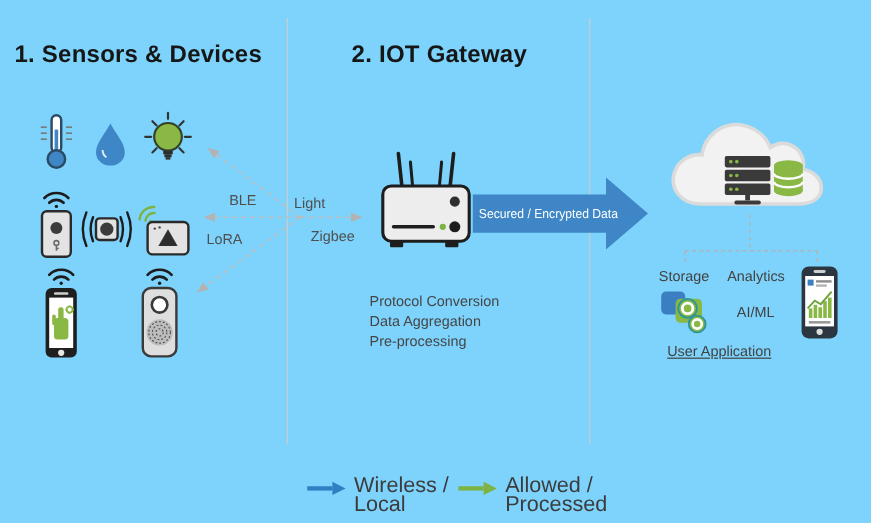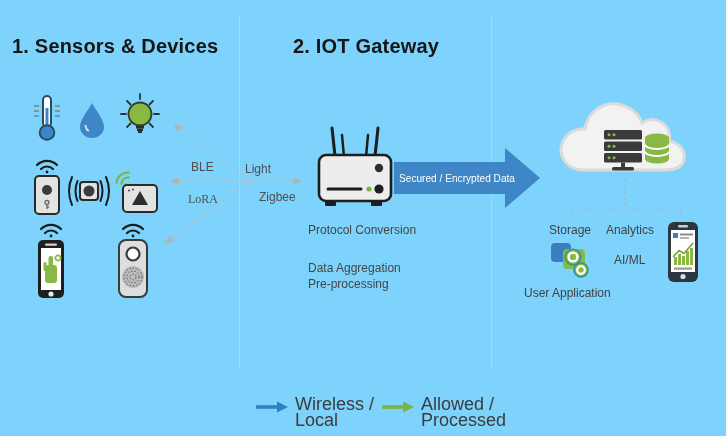--- a/index.html
+++ b/index.html
@@ -53,21 +53,21 @@
     </g>
     <g stroke="#b3b3b3" stroke-width="1.2" stroke-dasharray="3 3" fill="none">
       <path d="M625 179 L625 209"></path>
       <path d="M571 209 L681 209"></path>
       <path d="M571 209 L571 218"></path>
       <path d="M681 209 L681 218"></path>
     </g>
   </svg>
 
   <div class="proto-label" style="left:191px;top:160px;">BLE</div>
-  <div class="proto-label" style="left:188px;top:192px;font-family:Liberation Serif, serif;">LoRA</div>
+  <div class="proto-label" style="left:172px;top:192px;">LoRA</div>
   <div class="proto-label" style="left:245px;top:162px;">Light</div>
   <div class="proto-label" style="left:259px;top:190px;">Zigbee</div>
 
   <svg class="abs" style="left:31px;top:93px;" width="32" height="48" viewBox="0 0 32 48">
     <g stroke="#7a7a7a" stroke-width="1.4">
       <line x1="3" y1="13" x2="8" y2="13"></line>
         <line x1="3" y1="18" x2="8" y2="18"></line>
         <line x1="3" y1="23" x2="8" y2="23"></line>
       <line x1="24" y1="13" x2="29" y2="13"></line>
         <line x1="24" y1="18" x2="29" y2="18"></line>
@@ -191,21 +191,21 @@
     <circle cx="68" cy="64" r="4.6" fill="#1d1d1d"></circle>
     <rect x="14" y="76" width="11" height="5" rx="1" fill="#1d1d1d"></rect>
     <rect x="60" y="76" width="11" height="5" rx="1" fill="#1d1d1d"></rect>
   </svg>
 
   <svg class="abs" style="left:394px;top:146px;" width="148" height="64" viewBox="0 0 148 64">
     <polygon points="0,16 111,16 111,2 146,32 111,62 111,48 0,48" fill="#3e86c6"></polygon>
     <text class="arrow-text" x="5" y="36" textLength="116" lengthAdjust="spacingAndGlyphs">Secured / Encrypted Data</text>
   </svg>
 
-  <div class="note" style="left:308px;top:223px;">Protocol Conversion</div>
+  <div class="note" style="left:308px;top:244px;">Protocol Conversion</div>
   <div class="note" style="left:308px;top:261px;">Data Aggregation</div>
   <div class="note" style="left:308px;top:277px;">Pre-processing</div>
 
   <svg class="abs" style="left:554px;top:96px;" width="138" height="86" viewBox="0 0 138 86">
     <path d="M30 74 C13 74 4 61 8 48 C11 38 21 32 31 33 C33 17 48 6 63 8 C75 10 84 17 88 27 C93 23 101 22 107 26 C114 30 117 38 115 45 C126 47 132 55 130 64 C128 71 120 74 111 74 Z" fill="#f2f2f2" stroke="#dbdbdb" stroke-width="3"></path>
     <g>
       <rect x="50" y="34" width="38" height="9.5" rx="1.5" fill="#3a3a3a"></rect>
       <rect x="50" y="45.5" width="38" height="9.5" rx="1.5" fill="#3a3a3a"></rect>
       <rect x="50" y="57" width="38" height="9.5" rx="1.5" fill="#3a3a3a"></rect>
       <g fill="#8ab845">
@@ -224,21 +224,21 @@
       <rect x="91" y="42" width="24" height="21" fill="#8ab845"></rect>
       <ellipse cx="103" cy="63" rx="12" ry="4.5" fill="#8ab845"></ellipse>
       <path d="M91 48.5 a12 4.5 0 0 0 24 0" stroke="#fdfdfd" stroke-width="2" fill="none"></path>
       <path d="M91 55.5 a12 4.5 0 0 0 24 0" stroke="#fdfdfd" stroke-width="2" fill="none"></path>
     </g>
   </svg>
 
   <div class="cloud-label" style="left:549px;top:223px;">Storage</div>
   <div class="cloud-label" style="left:606px;top:223px;">Analytics</div>
   <div class="cloud-label" style="left:614px;top:253px;">AI/ML</div>
-  <div class="cloud-label" style="left:524px;top:286px;">User Application</div>
+  <div class="cloud-label" style="left:556px;top:286px;text-decoration:underline;">User Application</div>
 
   <svg class="abs" style="left:550px;top:240px;" width="42" height="40" viewBox="0 0 42 40">
     <rect x="1" y="3" width="20" height="19" rx="4" fill="#3c7fc1"></rect>
     <rect x="13" y="9" width="22" height="20" rx="4" fill="#8ab845"></rect>
     <circle cx="23" cy="17" r="7.8" fill="#8ab845" stroke="#2f9596" stroke-width="1.6"></circle>
     <circle cx="23" cy="17" r="4.4" fill="none" stroke="#ffffff" stroke-width="2.4"></circle>
     <circle cx="31" cy="30" r="7" fill="#8ab845" stroke="#2f9596" stroke-width="1.6"></circle>
     <circle cx="31" cy="30" r="3.8" fill="none" stroke="#ffffff" stroke-width="2.2"></circle>
   </svg>
 

